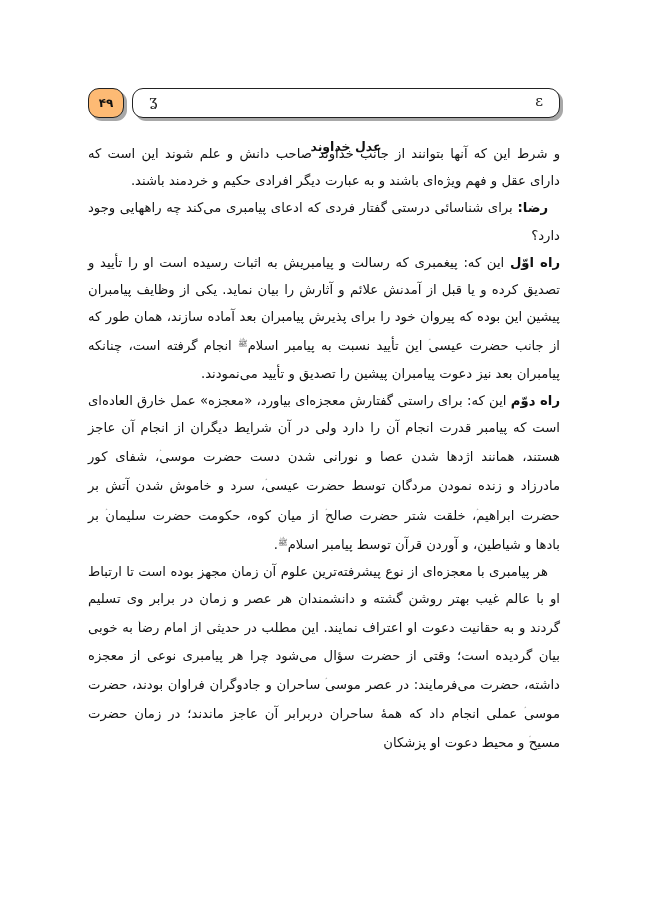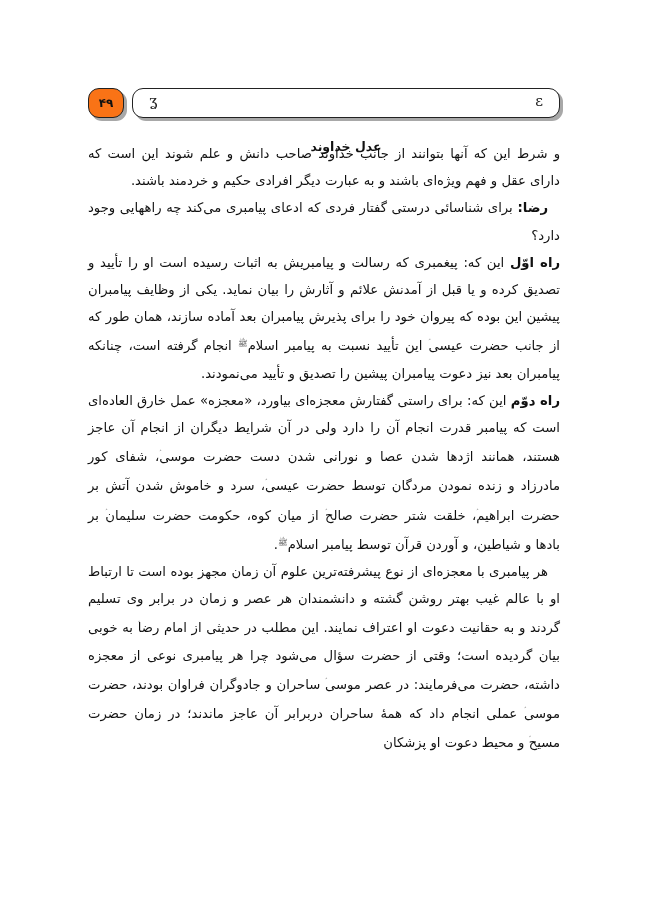--- a/index.html
+++ b/index.html
@@ -29,21 +29,21 @@
       height: 30px;
     }
     .page-badge {
       position: absolute;
       left: 0;
       top: 0;
       width: 34px;
       height: 28px;
       border: 1.3px solid #222;
       border-radius: 11px;
-      background: #f97316;
+      background: #fdba74;
       box-shadow: 3px 3px 0 #a8a8a8;
       display: flex;
       align-items: center;
       justify-content: center;
       font-size: 12px;
       font-weight: bold;
       direction: rtl;
     }
     .title-box {
       position: absolute;

